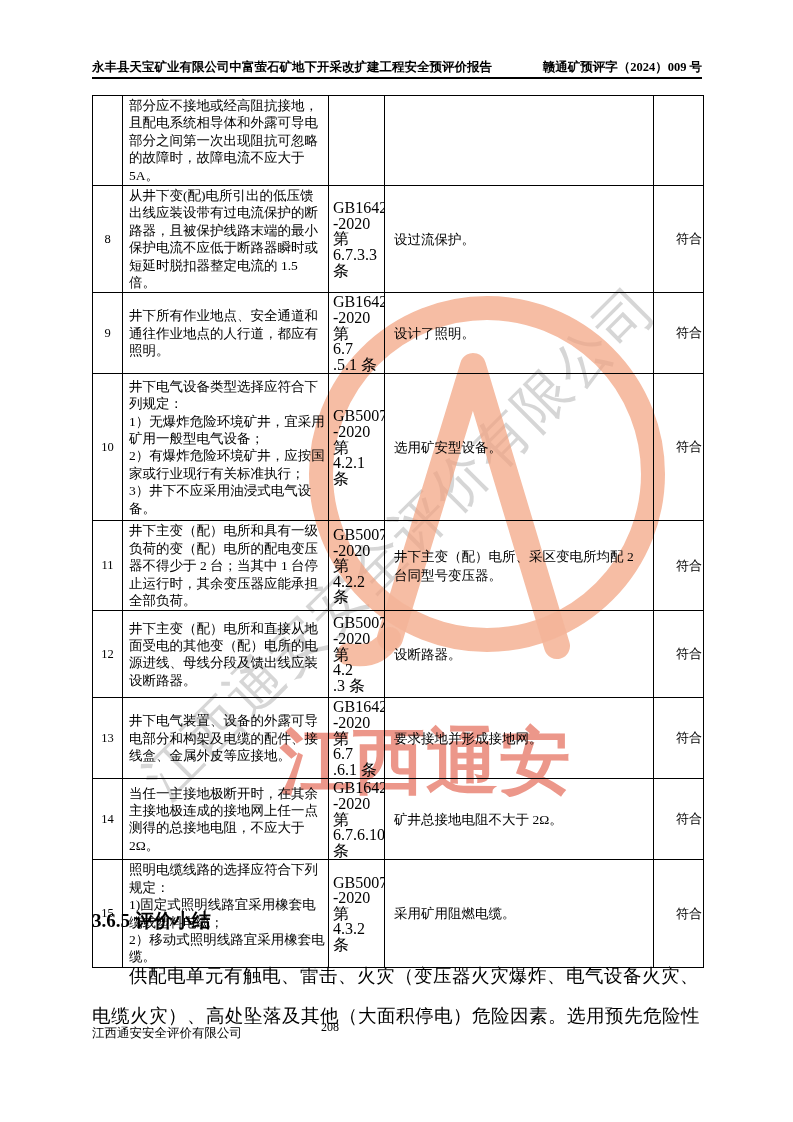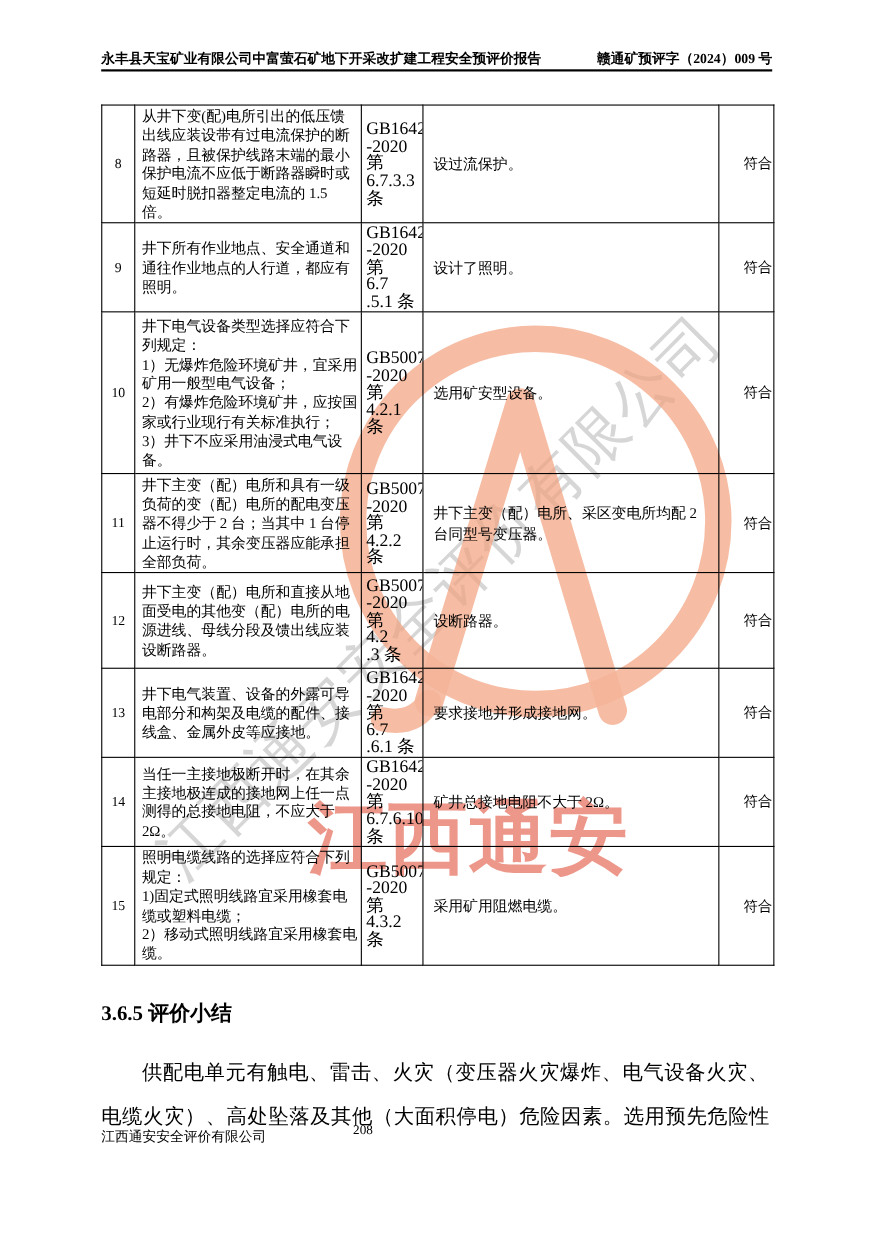--- a/index.html
+++ b/index.html
@@ -32,21 +32,21 @@
   .wm-red{
     position:absolute;left:280px;top:714px;
     font-size:72px;font-weight:bold;
     color:rgba(223,82,60,0.60);
     letter-spacing:1px;white-space:nowrap;
     font-family:"Liberation Sans","DejaVu Sans",sans-serif;
   }
   
   .content{position:absolute;inset:0;z-index:1;}
   .hdr{
-    position:absolute;left:92px;top:36px;width:610px;height:27px;
+    position:absolute;left:92px;top:50px;width:610px;height:27px;
     border-bottom:2px solid #000;
     display:flex;justify-content:space-between;align-items:flex-end;
     font-weight:bold;font-size:12.5px;line-height:1.6;
     white-space:nowrap;
   }
   table.main{
     position:absolute;left:92px;top:95px;
     border-collapse:collapse;table-layout:fixed;width:611px;
     font-size:13.5px;
   }
@@ -104,20 +104,27 @@
 
     <table class="main">
       <colgroup>
         <col style="width:30px">
           <col style="width:206px">
           <col style="width:56px">
         <col style="width:269px">
           <col style="width:50px">
       </colgroup>
       <tbody>
+        <tr style="height:89px">
+          <td class="c-idx"></td>
+          <td class="c-req">部分应不接地或经高阻抗接地，且配电系统相导体和外露可导电部分之间第一次出现阻抗可忽略的故障时，故障电流不应大于 5A。</td>
+          <td class="c-basis"></td>
+          <td class="c-eval"></td>
+          <td class="c-conc"></td>
+        </tr>
         <tr style="height:104px">
           <td class="c-idx">8</td>
           <td class="c-req">从井下变(配)电所引出的低压馈出线应装设带有过电流保护的断路器，且被保护线路末端的最小保护电流不应低于断路器瞬时或短延时脱扣器整定电流的 1.5 倍。</td>
           <td class="c-basis">GB16423
 -2020 第
 6.7.3.3 条</td>
           <td class="c-eval">设过流保护。</td>
           <td class="c-conc">符合</td>
         </tr>
         <tr style="height:68px">

